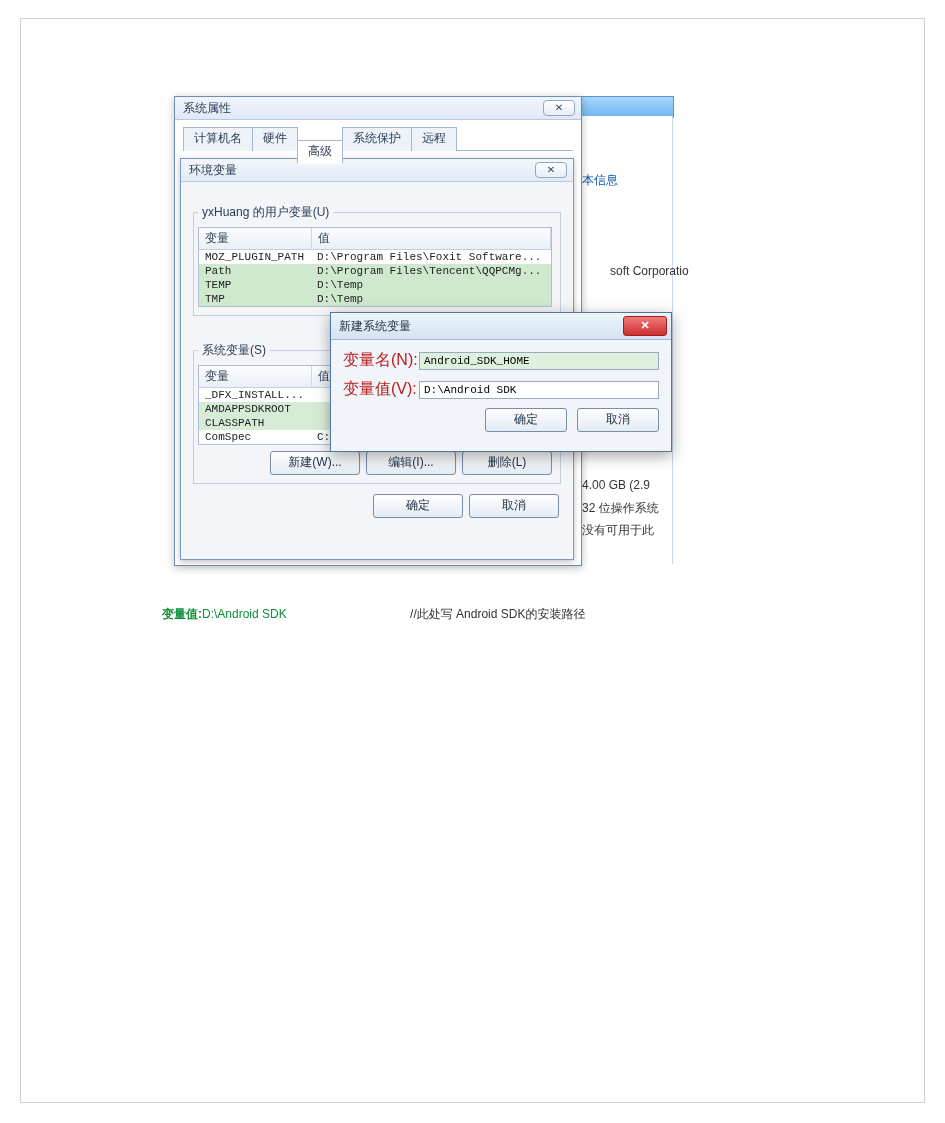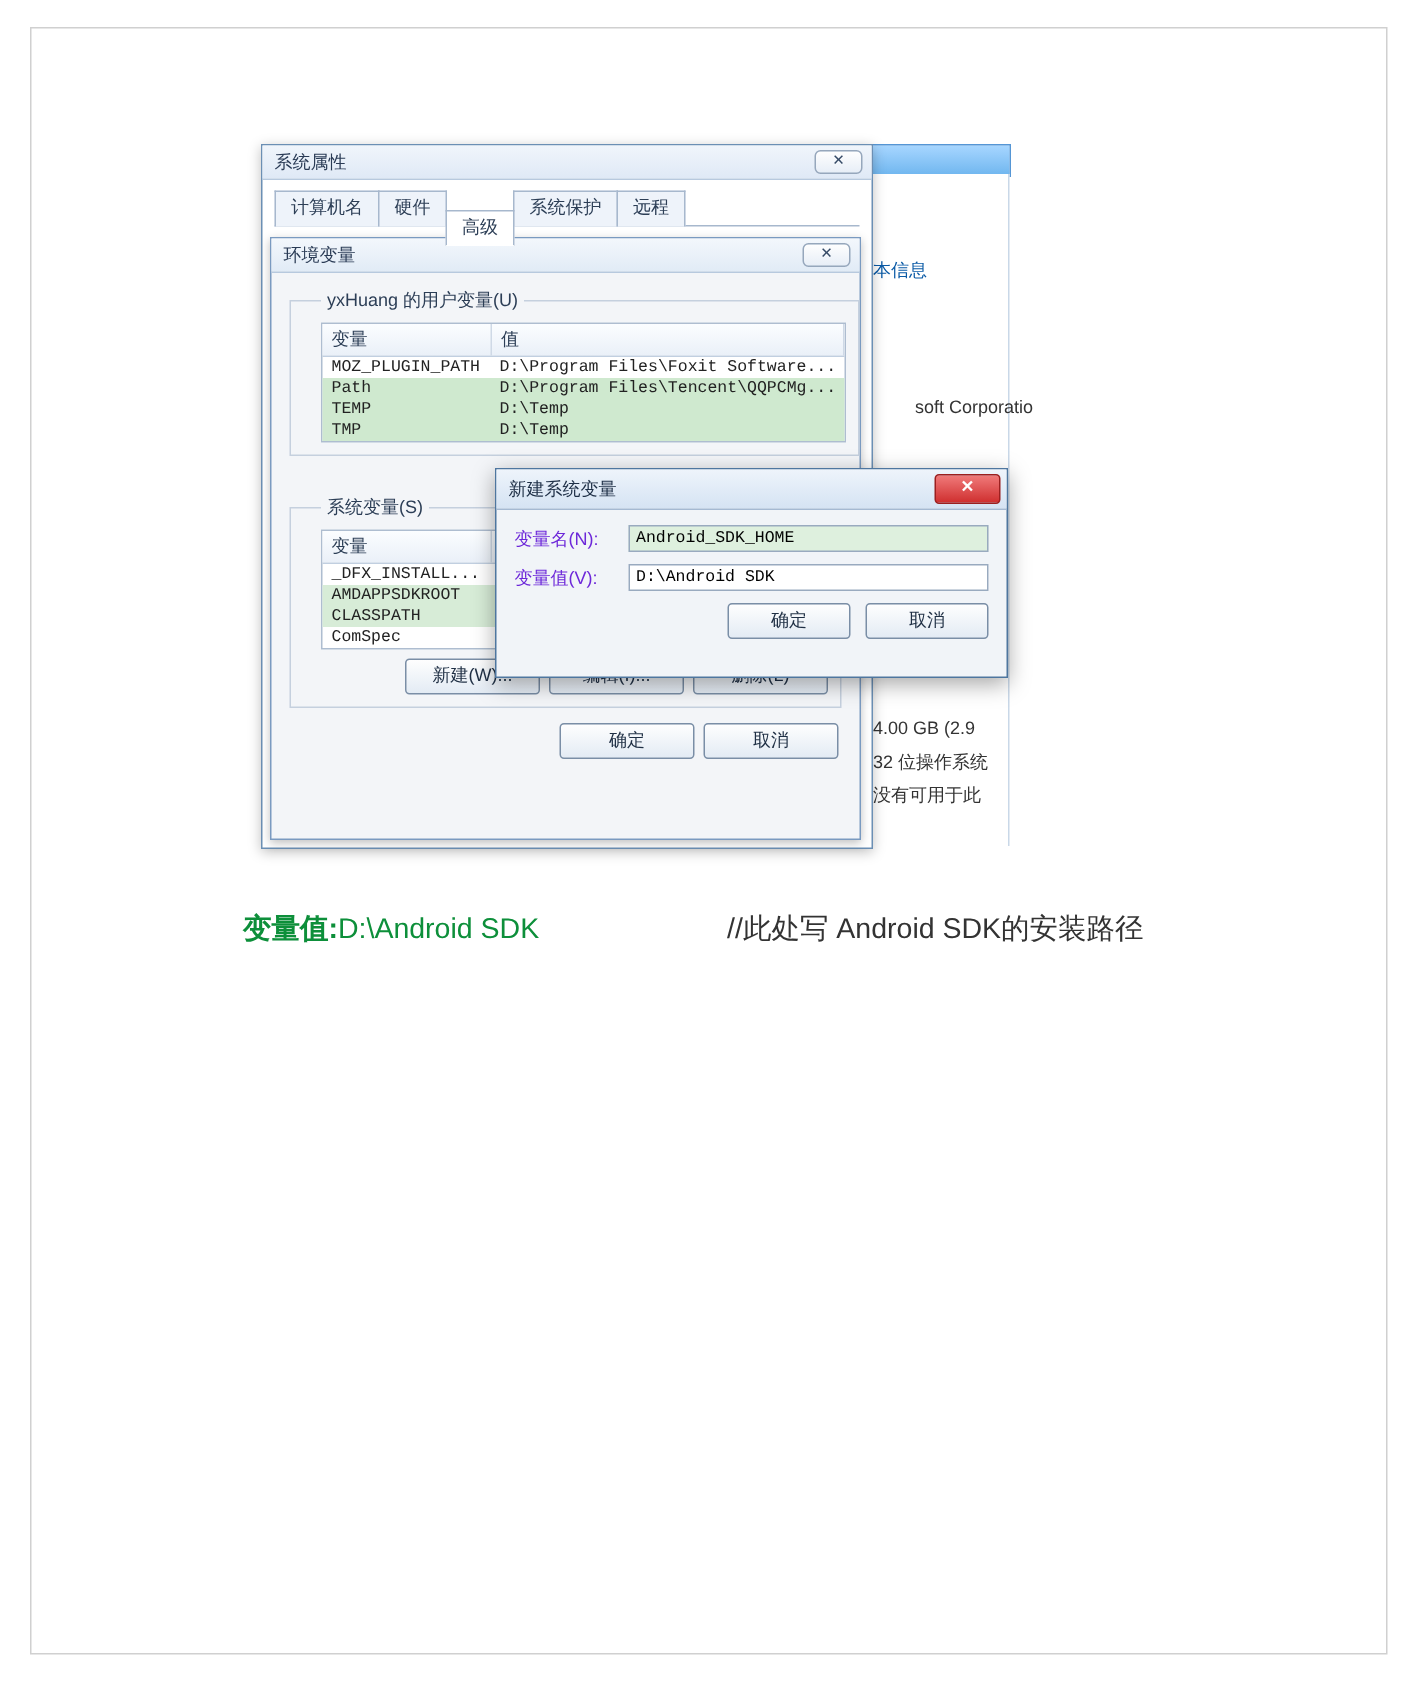--- a/index.html
+++ b/index.html
@@ -137,23 +137,23 @@
     height: 14px;
     border: 1px solid #96a7bc;
     border-radius: 4px;
     text-align: center;
     line-height: 13px;
     font-size: 10px;
     color: #354a66;
     background: linear-gradient(#fefefe,#e7eef7);
   }
   fieldset.group {
-    margin: 10px 12px 4px 12px;
+    margin: 22px 12px 4px 12px;
     border: 1px solid #c5d0de;
-    padding: 6px 8px 8px 20px;
+    padding: 6px 8px 8px 4px;
   }
   fieldset.group legend {
     font-size: 12px;
     color: #2c3e56;
     padding: 0 4px;
   }
   .varlist {
     border: 1px solid #aebdd0;
     background: #fff;
     font-family: "Consolas","Courier New",monospace;
@@ -243,22 +243,22 @@
   .nv-body {
     padding: 10px 12px 8px 12px;
   }
   .nv-row {
     display: flex;
     align-items: center;
     margin-bottom: 8px;
   }
   .nv-row label {
     width: 76px;
-    font-size: 12px;
-    color: #6d28d9;
+    font-size: 16px;
+    color: #b91c1c;
   }
   .nv-input {
     flex: 1;
     height: 18px;
     border: 1px solid #99aabf;
     background: #fff;
     font-family: "Consolas","Courier New",monospace;
     font-size: 11px;
     padding: 1px 4px;
     box-sizing: border-box;
@@ -269,21 +269,21 @@
     justify-content: flex-end;
     gap: 10px;
     margin-top: 6px;
   }
 
   
   .caption {
     position: absolute;
     left: 162px;
     top: 606px;
-    font-size: 19px;
+    font-size: 12px;
   }
   .cap-strong {
     color: #0d8f3a;
     font-weight: bold;
   }
   .cap-val {
     color: #0d8f3a;
   }
   .cap-comment {
     color: #333;

